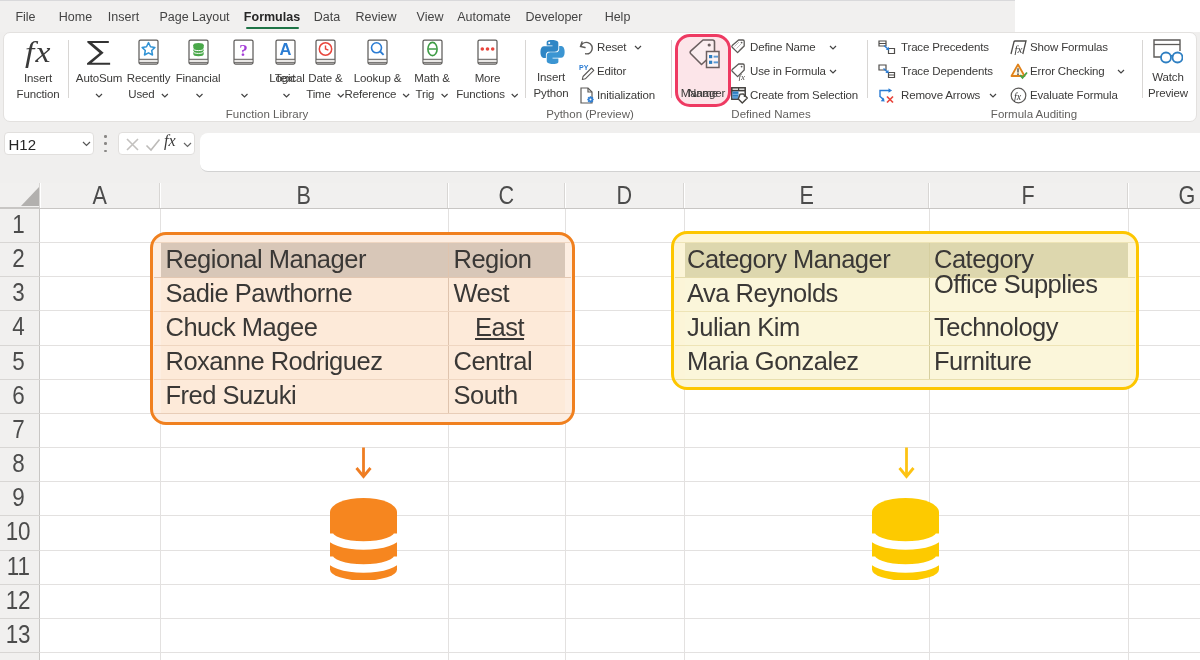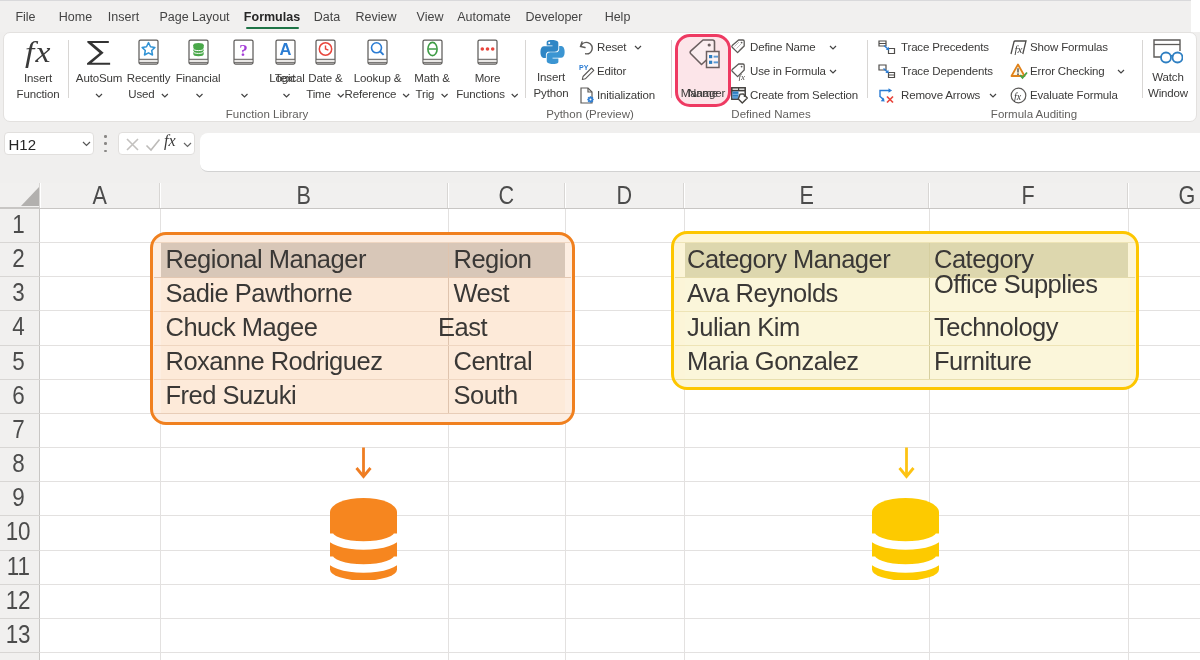--- a/index.html
+++ b/index.html
@@ -1,18 +1,18 @@
 <!DOCTYPE html>
 <html><head><meta charset="utf-8"><style>
 *{margin:0;padding:0;box-sizing:border-box;}
 html,body{width:1200px;height:660px;overflow:hidden;}
 body{position:relative;background:#fff;font-family:"Liberation Sans",sans-serif;-webkit-font-smoothing:antialiased;}
 .abs{position:absolute;}
 
-#menubar{position:absolute;left:0;top:0;width:1191px;height:32px;background:#f1f0ef;border-top:1.5px solid #d9d9db;}
+#menubar{position:absolute;left:0;top:0;width:1015px;height:32px;background:#f1f0ef;border-top:1.5px solid #d9d9db;}
 #menubar span{position:absolute;top:9px;transform:translateX(-50%);font-size:12.5px;color:#444;white-space:nowrap;}
 #menubar .sel{font-weight:bold;color:#262626;}
 #ulne{position:absolute;left:246px;top:27px;width:53px;height:2.2px;background:#1e7446;border-radius:2px;}
 
 #ribbonbg{position:absolute;left:0;top:32px;width:1200px;height:90px;background:#f0efee;}
 #ribbon{position:absolute;left:3px;top:32px;width:1194px;height:90px;background:#fff;border:1px solid #e3e1df;border-radius:7px;}
 #belowribbon{position:absolute;left:0;top:122px;width:1200px;height:61px;background:#f0efee;}
 .rsep{position:absolute;top:40px;width:1px;height:58px;background:#d8d6d4;}
 .glabel{position:absolute;top:108px;transform:translateX(-50%);font-size:11.5px;color:#615f5d;white-space:nowrap;}
 .bigitem{position:absolute;transform:translateX(-50%);text-align:center;white-space:nowrap;}
@@ -318,21 +318,21 @@
     <path d="M1 5.5 h26" stroke="#5c5a58" stroke-width="1.3"></path>
     <rect x="8" y="12" width="20" height="12" fill="#fff"></rect>
     <g stroke="#2e7fc2" stroke-width="1.8" fill="#fff">
       <circle cx="13" cy="18.5" r="5"></circle>
       <circle cx="24.5" cy="18.5" r="5"></circle>
       <path d="M17.8 17 a2.6 2.2 0 0 1 2.6 0" fill="none"></path>
     </g>
   </svg>
   <div class="bigitem" style="left:1168px;top:71px;">
       <span class="bl" style="top:0;">Watch</span>
-      <span class="bl" style="top:15.5px;">Window</span>
+      <span class="bl" style="top:15.5px;">Preview</span>
     </div>
 </div>
 <div id="belowribbon"></div>
 <div id="namebox">
     <span style="position:absolute;left:3.5px;top:3px;font-size:15px;color:#262626;">H12</span>
   </div>
 <div id="fxbox">
   <svg class="abs" style="left:6px;top:3.5px;" width="15" height="15" viewBox="0 0 15 15">
       <path d="M2 2 L13 13 M13 2 L2 13" stroke="#c3c1bf" stroke-width="1.6"></path>
     </svg>
@@ -431,21 +431,21 @@
     <div class="abs" style="left:154px;top:161.8px;width:417px;height:1px;background:#efd6c1;"></div>
     <div class="abs" style="left:154px;top:196px;width:417px;height:1px;background:#efd6c1;"></div>
     <div class="abs" style="left:154px;top:230.1px;width:417px;height:1px;background:#e8cdb8;"></div>
     <div class="abs" style="left:154px;top:59.4px;width:417px;height:1px;background:#efd6c1;"></div>
 
     <div class="cell" style="left:165.5px;top:61.9px;">Regional Manager</div>
     <div class="cell" style="left:453.5px;top:61.9px;">Region</div>
     <div class="cell" style="left:165.5px;top:95.9px;">Sadie Pawthorne</div>
     <div class="cell" style="left:453.5px;top:95.9px;">West</div>
     <div class="cell" style="left:165.5px;top:130.1px;">Chuck Magee</div>
-    <div class="cell" style="left:438px;top:130.1px;">East</div>
+    <div class="cell" style="left:475px;top:130.1px;text-decoration:underline;">East</div>
     <div class="cell" style="left:165.5px;top:164.2px;">Roxanne Rodriguez</div>
     <div class="cell" style="left:453.5px;top:164.2px;">Central</div>
     <div class="cell" style="left:165.5px;top:198.4px;">Fred Suzuki</div>
     <div class="cell" style="left:453.5px;top:198.4px;">South</div>
 
     <div class="abs" style="left:671px;top:48px;width:468px;height:159px;background:#fcf5d8;border:3px solid #fdc600;border-radius:16px;"></div>
     <div class="abs" style="left:685px;top:60.4px;width:443px;height:33.6px;background:#ddd7ae;"></div>
     <div class="abs" style="left:685px;top:94px;width:443px;height:102.5px;background:#fbf6da;"></div>
     <div class="abs" style="left:929px;top:60.4px;width:1px;height:136.1px;background:#d6cfa0;"></div>
     <div class="abs" style="left:675px;top:93.5px;width:460px;height:1px;background:#e4dbab;"></div>

